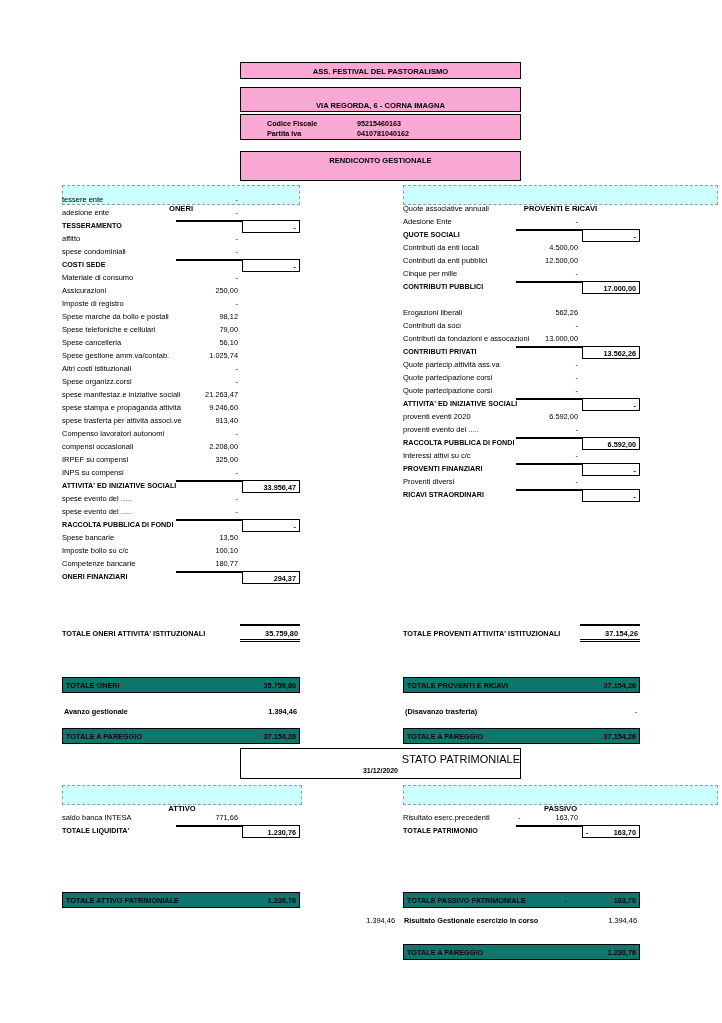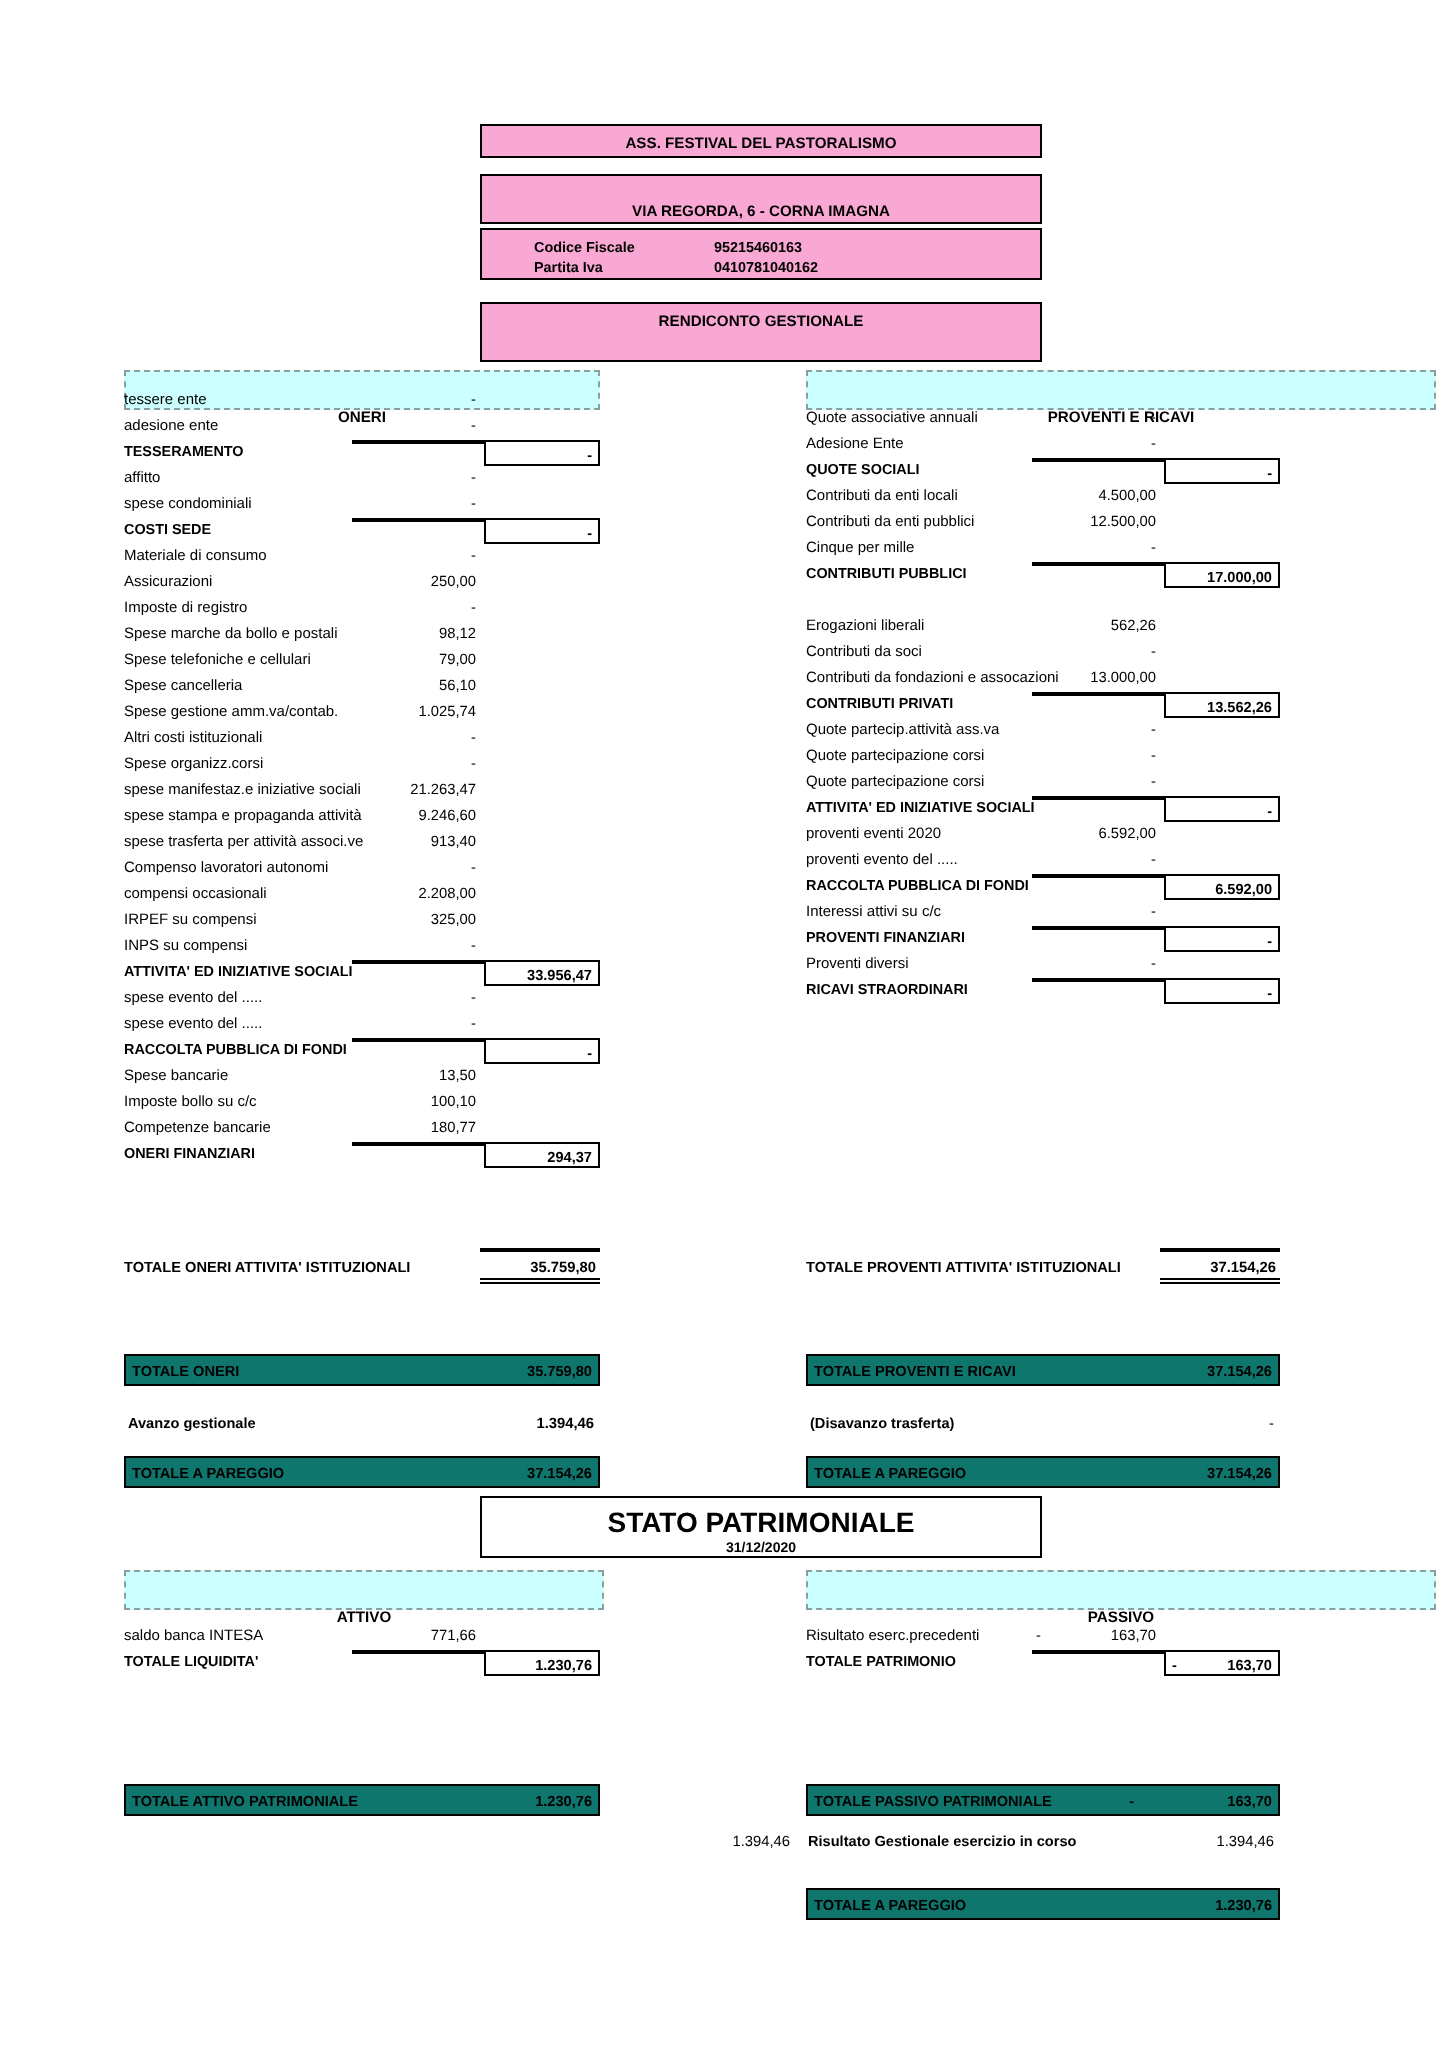--- a/index.html
+++ b/index.html
@@ -60,21 +60,21 @@
   .bigbox .bv { text-align:right; }
   .bigbox .bsign { position:absolute; right:72px; }
 
   
   .ptotal { position:absolute; height:12px; }
   .ptotal .pl { position:absolute; left:2px; top:0; font-size:7.3px; font-weight:bold; white-space:nowrap; }
   .ptotal .pv { position:absolute; right:3px; top:0; width:90px; text-align:right; font-size:7.4px; font-weight:bold; }
 
   
   #sp-box { position:absolute; left:240px; top:748px; width:281px; height:31px; border:1.2px solid #000; }
-  #sp-box .l1 { margin-top:4px; text-align:center; font-size:14px; font-weight:bold; }
+  #sp-box .l1 { margin-top:4px; text-align:right; font-size:11px; font-weight:normal; }
   #sp-box .l2 { margin-top:2px; text-align:center; font-size:7px; font-weight:bold; }
 
   
   #rg-row { position:absolute; left:340px; top:916px; width:300px; height:12px; }
   #rg-row .rgl { position:absolute; left:0; top:0; width:55px; text-align:right; font-size:7.4px; }
   #rg-row .rgm { position:absolute; left:64px; top:0; font-size:7.3px; font-weight:bold; white-space:nowrap; }
   #rg-row .rgv { position:absolute; right:3px; top:0; width:60px; text-align:right; font-size:7.4px; }
 </style>
 </head>
 <body>

